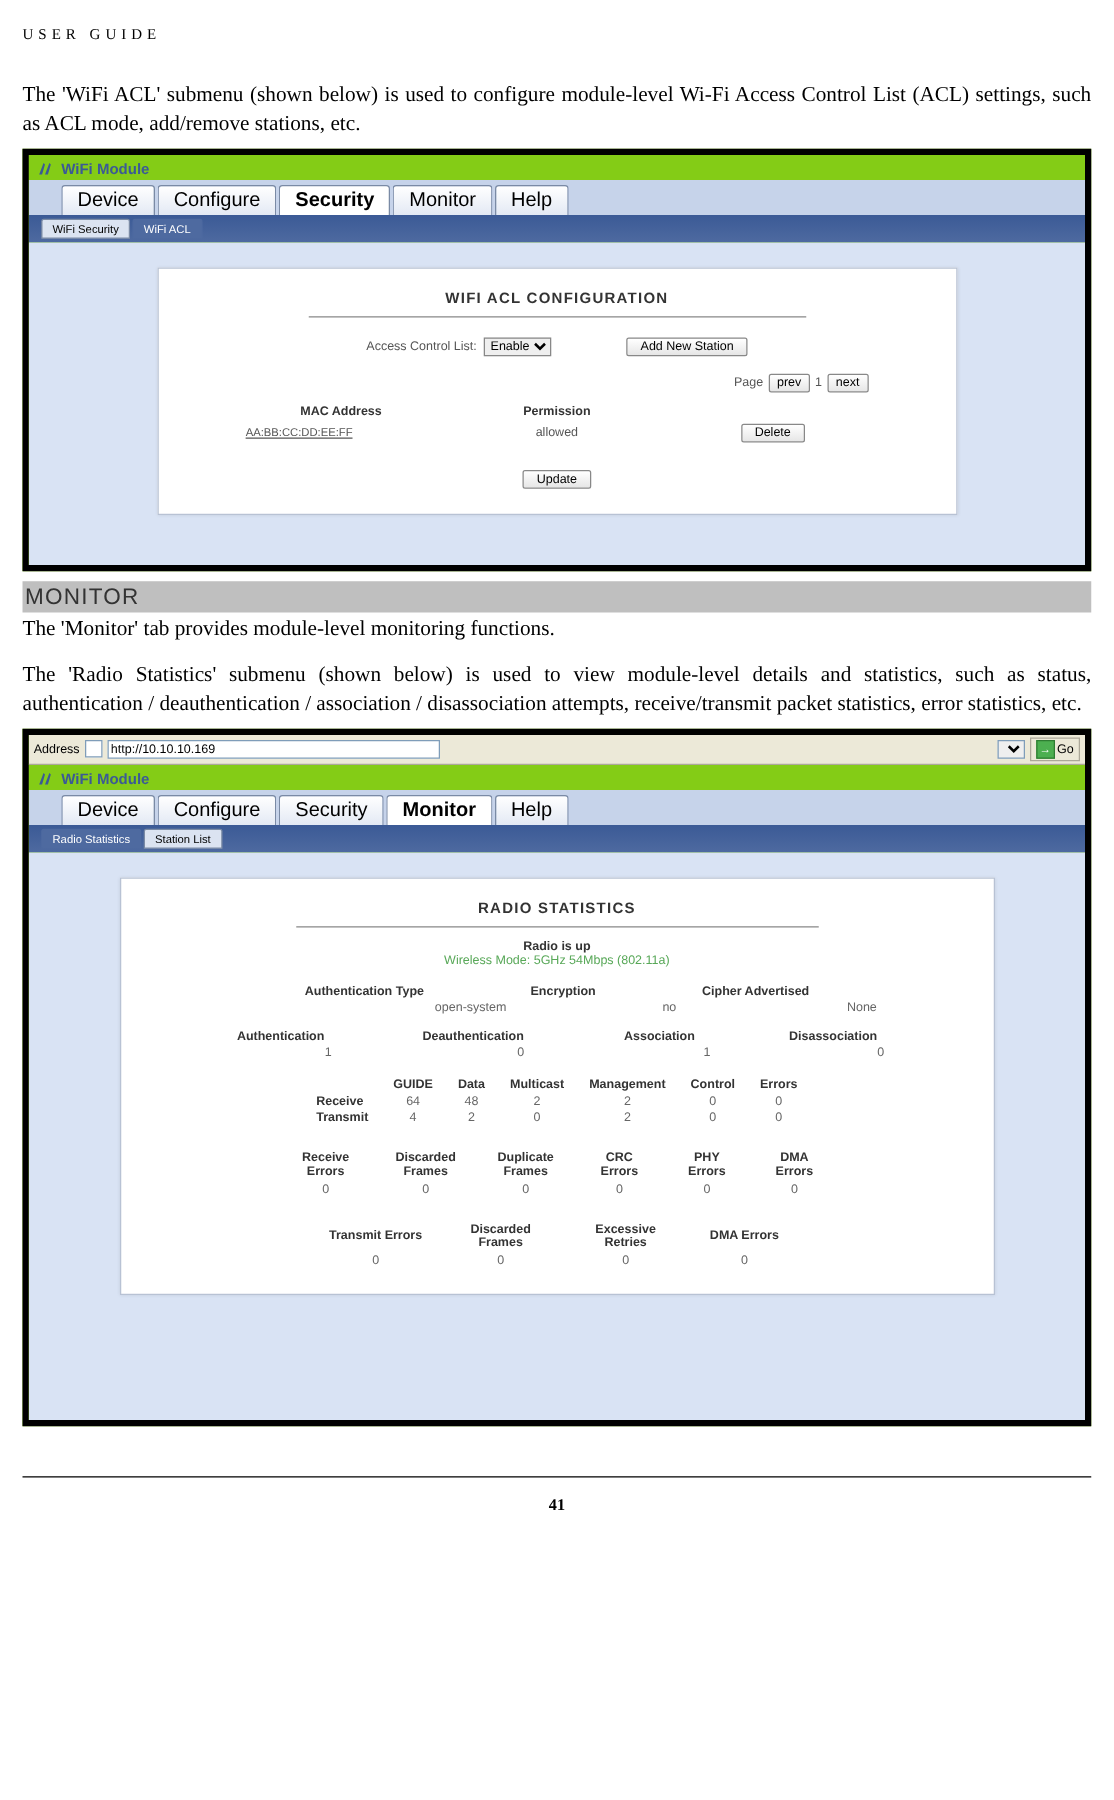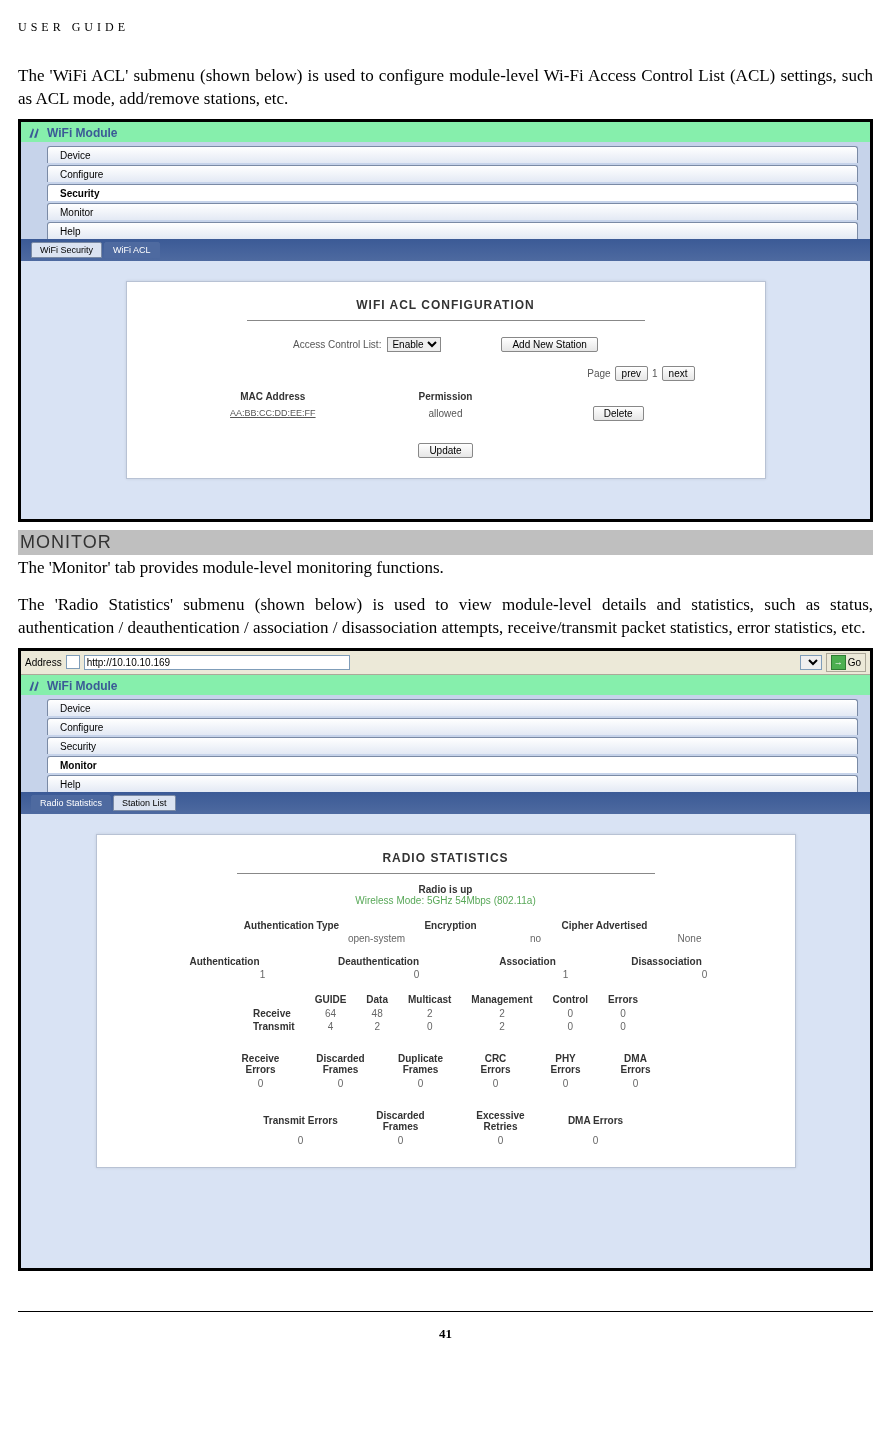--- a/index.html
+++ b/index.html
@@ -29,22 +29,22 @@
     background: #bfbfbf;
     font-size: 18px;
     letter-spacing: 1px;
     font-variant: small-caps;
     padding: 2px 2px;
     margin: 8px 0 2px 0;
     color: #333;
     font-family: Verdana, Arial, sans-serif;
   }
   .screenshot {
-    border: 3px solid #000000;
-    background: #86efac;
+    border: 5px solid #000000;
+    background: #84cc16;
     position: relative;
     overflow: hidden;
     font-family: Arial, sans-serif;
   }
   .wifi-title {
     display: flex;
     align-items: center;
     gap: 6px;
     padding: 4px 6px 2px 6px;
   }
@@ -54,22 +54,21 @@
   .wifi-title-text {
     color: #3b5a96;
     font-weight: bold;
     font-size: 12px;
   }
   .tabrow {
     display: flex;
     gap: 2px;
     background: #c6d3ea;
     padding: 4px 12px 0 26px;
-    font-size: 10px;
-    flex-direction: column;
+    font-size: 16px;
   }
   .tab {
     background: linear-gradient(#fff,#e3e9f4);
     border: 1px solid #7a8aa5;
     border-bottom: none;
     padding: 3px 12px 2px 12px;
     border-radius: 3px 3px 0 0;
     cursor: pointer;
   }
   .tab.active {
@@ -128,21 +127,21 @@
     background:linear-gradient(#fff,#e6e6e6);
     border:1px solid #888;
     padding:1px 10px;
     cursor:pointer;
     border-radius:2px;
   }
   select { font-size:10px; border:1px solid #888; }
   .acl-layout { display:grid; grid-template-columns: 1fr 1fr 1fr; align-items:center; gap:4px 20px; margin-top:4px;}
   .col-h { font-weight:bold; color:#333; font-size:10px; text-align:center;}
   .center { text-align:center; }
-  .mac { text-align:center; font-size:9px; color:#555; text-decoration:underline;}
+  .mac { text-align:left; font-size:9px; color:#555; text-decoration:underline;}
   .page-number { text-align:center; font-size:13px; font-weight:bold; margin: 14px 0 0 0;}
   .footer-line { border-top:1px solid #000; margin:40px 18px 0 18px;}
 
   
   .addr-bar {
     display:flex; align-items:center; gap:4px;
     background:#ece9d8; border-bottom:1px solid #aca899;
     padding:2px 4px; font-size:10px;
   }
   .addr-bar input { flex:0 0 260px; font-size:10px; border:1px solid #7f9db9; padding:1px 2px;}

